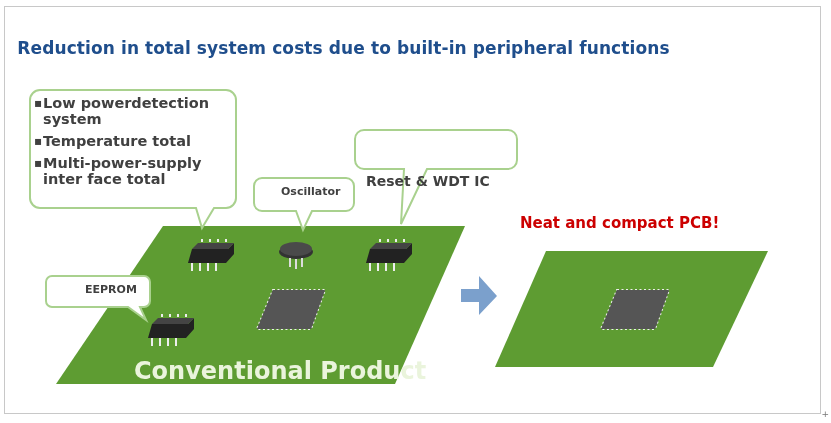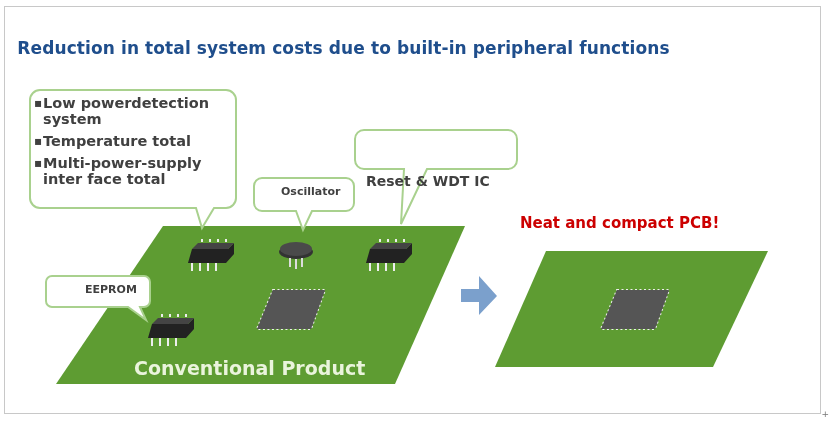--- a/index.html
+++ b/index.html
@@ -5,21 +5,21 @@
   html, body { margin:0; padding:0; background:#ffffff; }
   body { width:831px; height:423px; position:relative; overflow:hidden; font-family:"DejaVu Sans", sans-serif; }
   .frame { position:absolute; left:4px; top:6px; width:817px; height:408px; border:1px solid #c8c8c8; box-sizing:border-box; background:#fff; }
   .title { position:absolute; left:0; top:38px; width:687px; text-align:center; color:#1f4e8c; font-size:17px; font-weight:bold; letter-spacing:0.1px; }
   svg.scene { position:absolute; left:0; top:0; }
   .txt { position:absolute; color:#404040; font-weight:bold; }
   .callout-list { position:absolute; left:34px; top:95px; font-size:14.5px; line-height:16px; color:#404040; font-weight:bold; }
   .callout-list .item { display:flex; margin-bottom:6px; }
   .callout-list .bullet { width:9px; font-size:12px; }
   .headline { position:absolute; left:520px; top:214px; color:#cc0000; font-size:15px; font-weight:bold; }
-  .board-label { position:absolute; left:134px; top:357px; color:#eaf4dc; font-size:19px; font-weight:bold; }
+  .board-label { position:absolute; left:134px; top:357px; color:#eaf4dc; font-size:24px; font-weight:bold; }
   .resize { position:absolute; right:2px; bottom:4px; font-size:9px; color:#777; }
 </style>
 </head>
 <body>
 
 <div class="frame"></div>
 
 <div class="title">Reduction in total system costs due to built-in peripheral functions</div>
 
 <svg class="scene" width="831" height="423">

